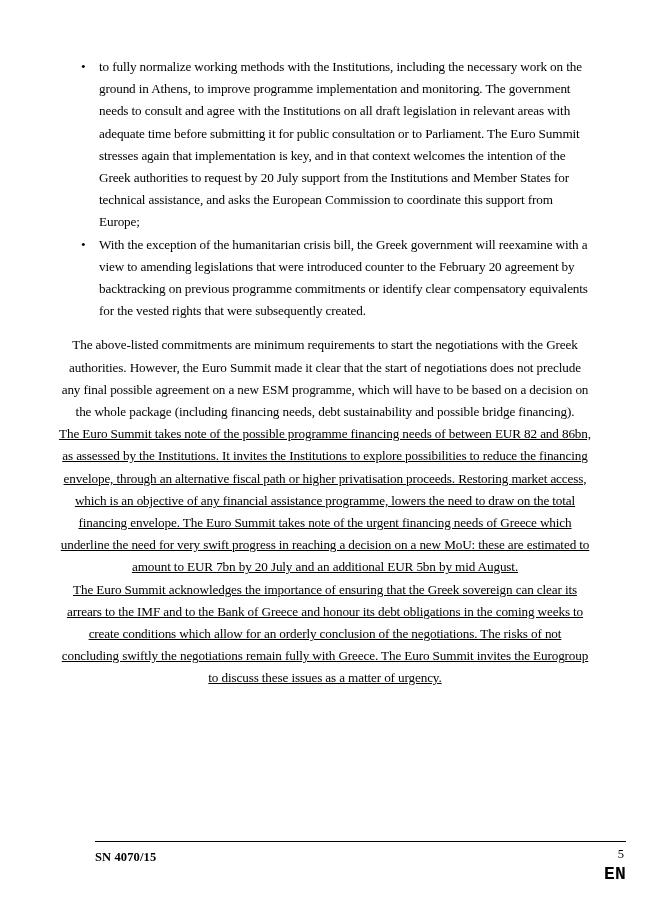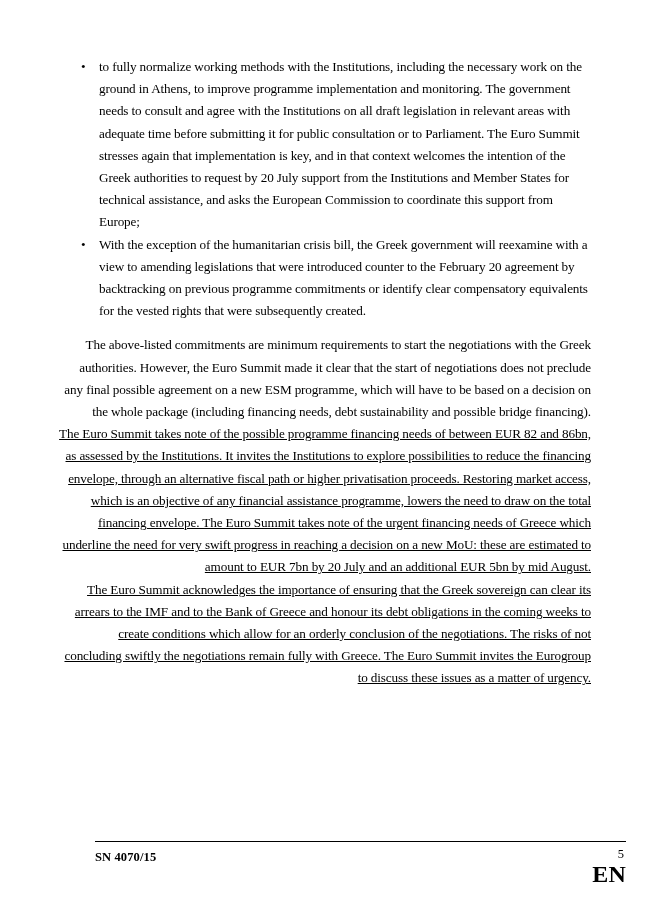--- a/index.html
+++ b/index.html
@@ -48,21 +48,21 @@
     position: absolute;
     left: 22px;
     top: 0;
     font-size: 13.2px;
     line-height: 22.2px;
   }
   p.para {
     font-size: 13.2px;
     line-height: 22.2px;
     margin: 0;
-    text-align: right;
+    text-align: center;
     letter-spacing: -0.01em;
   }
   .gap-para {
     margin-top: 12px;
     text-decoration: underline;
   }
   .block-gap {
     height: 12px;
   }
   .footer {
@@ -98,25 +98,26 @@
     line-height: 1;
   }
   .footer-page {
     font-size: 12.5px;
     line-height: 14px;
     font-weight: normal;
     display: block;
     margin-right: 2px;
   }
   .footer-lang {
-    font-size: 24px;
+    font-size: 18px;
     font-weight: bold;
     line-height: 26px;
     display: block;
     letter-spacing: 0.01em;
+    font-family: Liberation Mono, monospace;
   }
 </style>
 </head>
 <body>
 
 <div class="page">
 
   <div class="content">
 
     <ul class="bullets">

